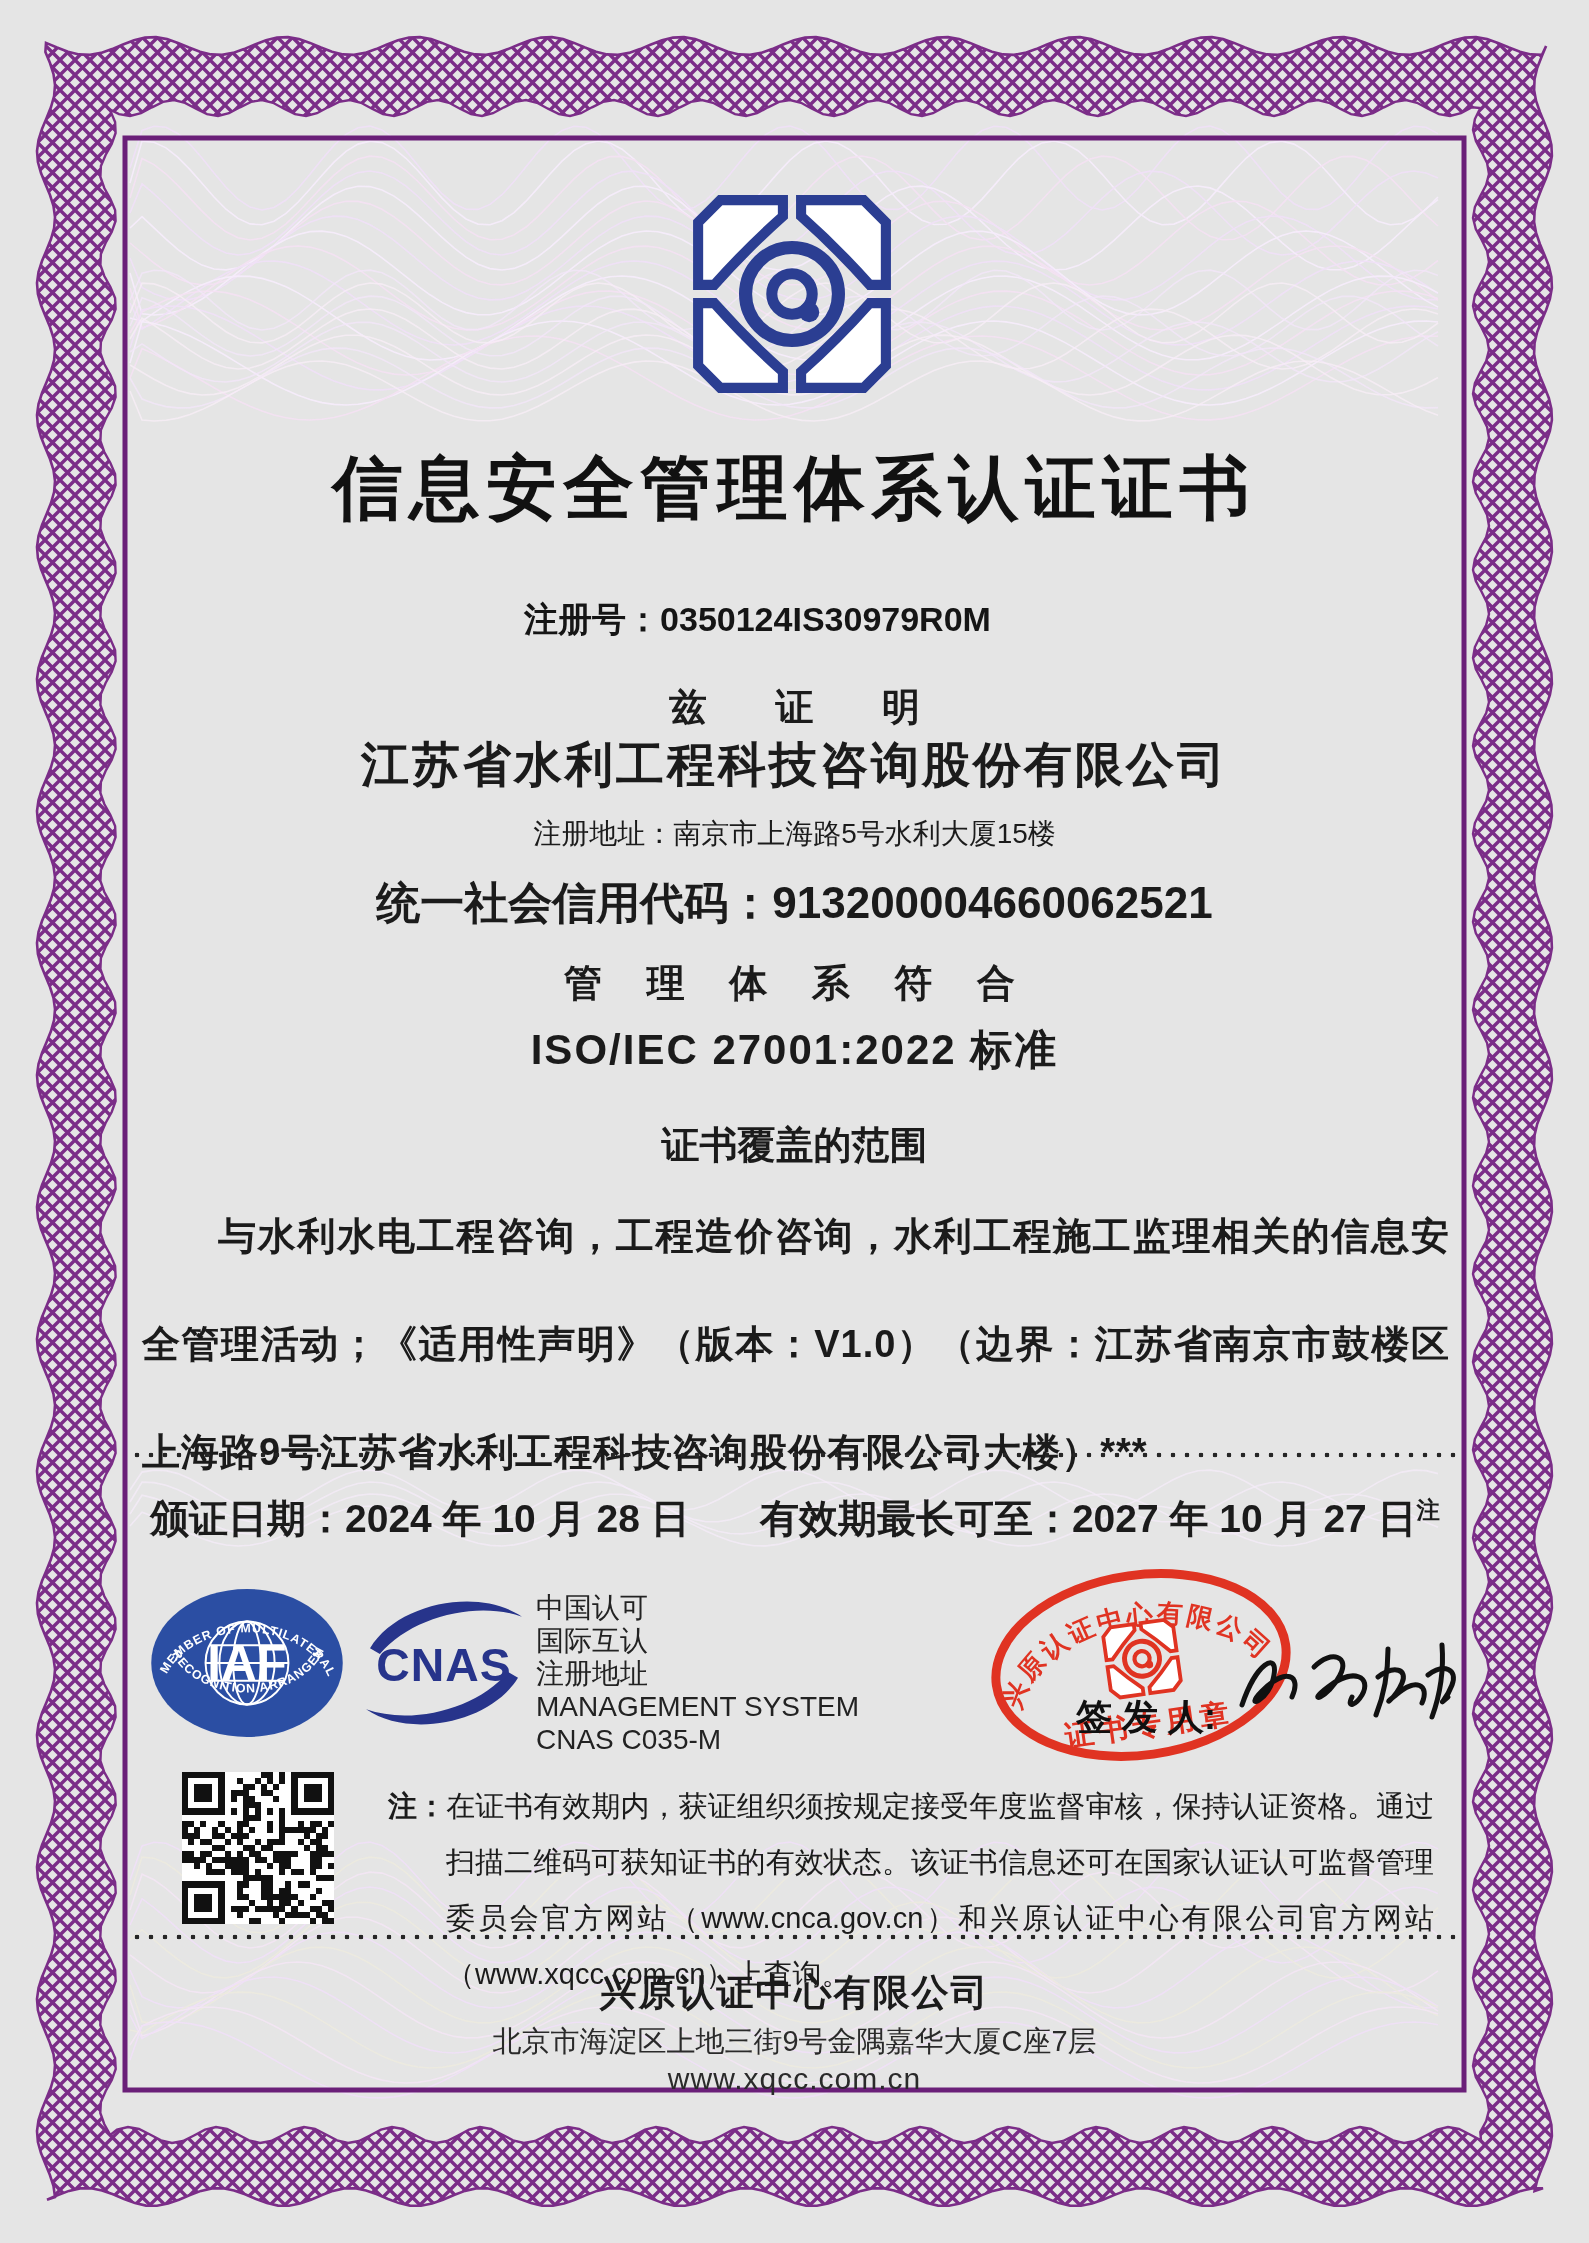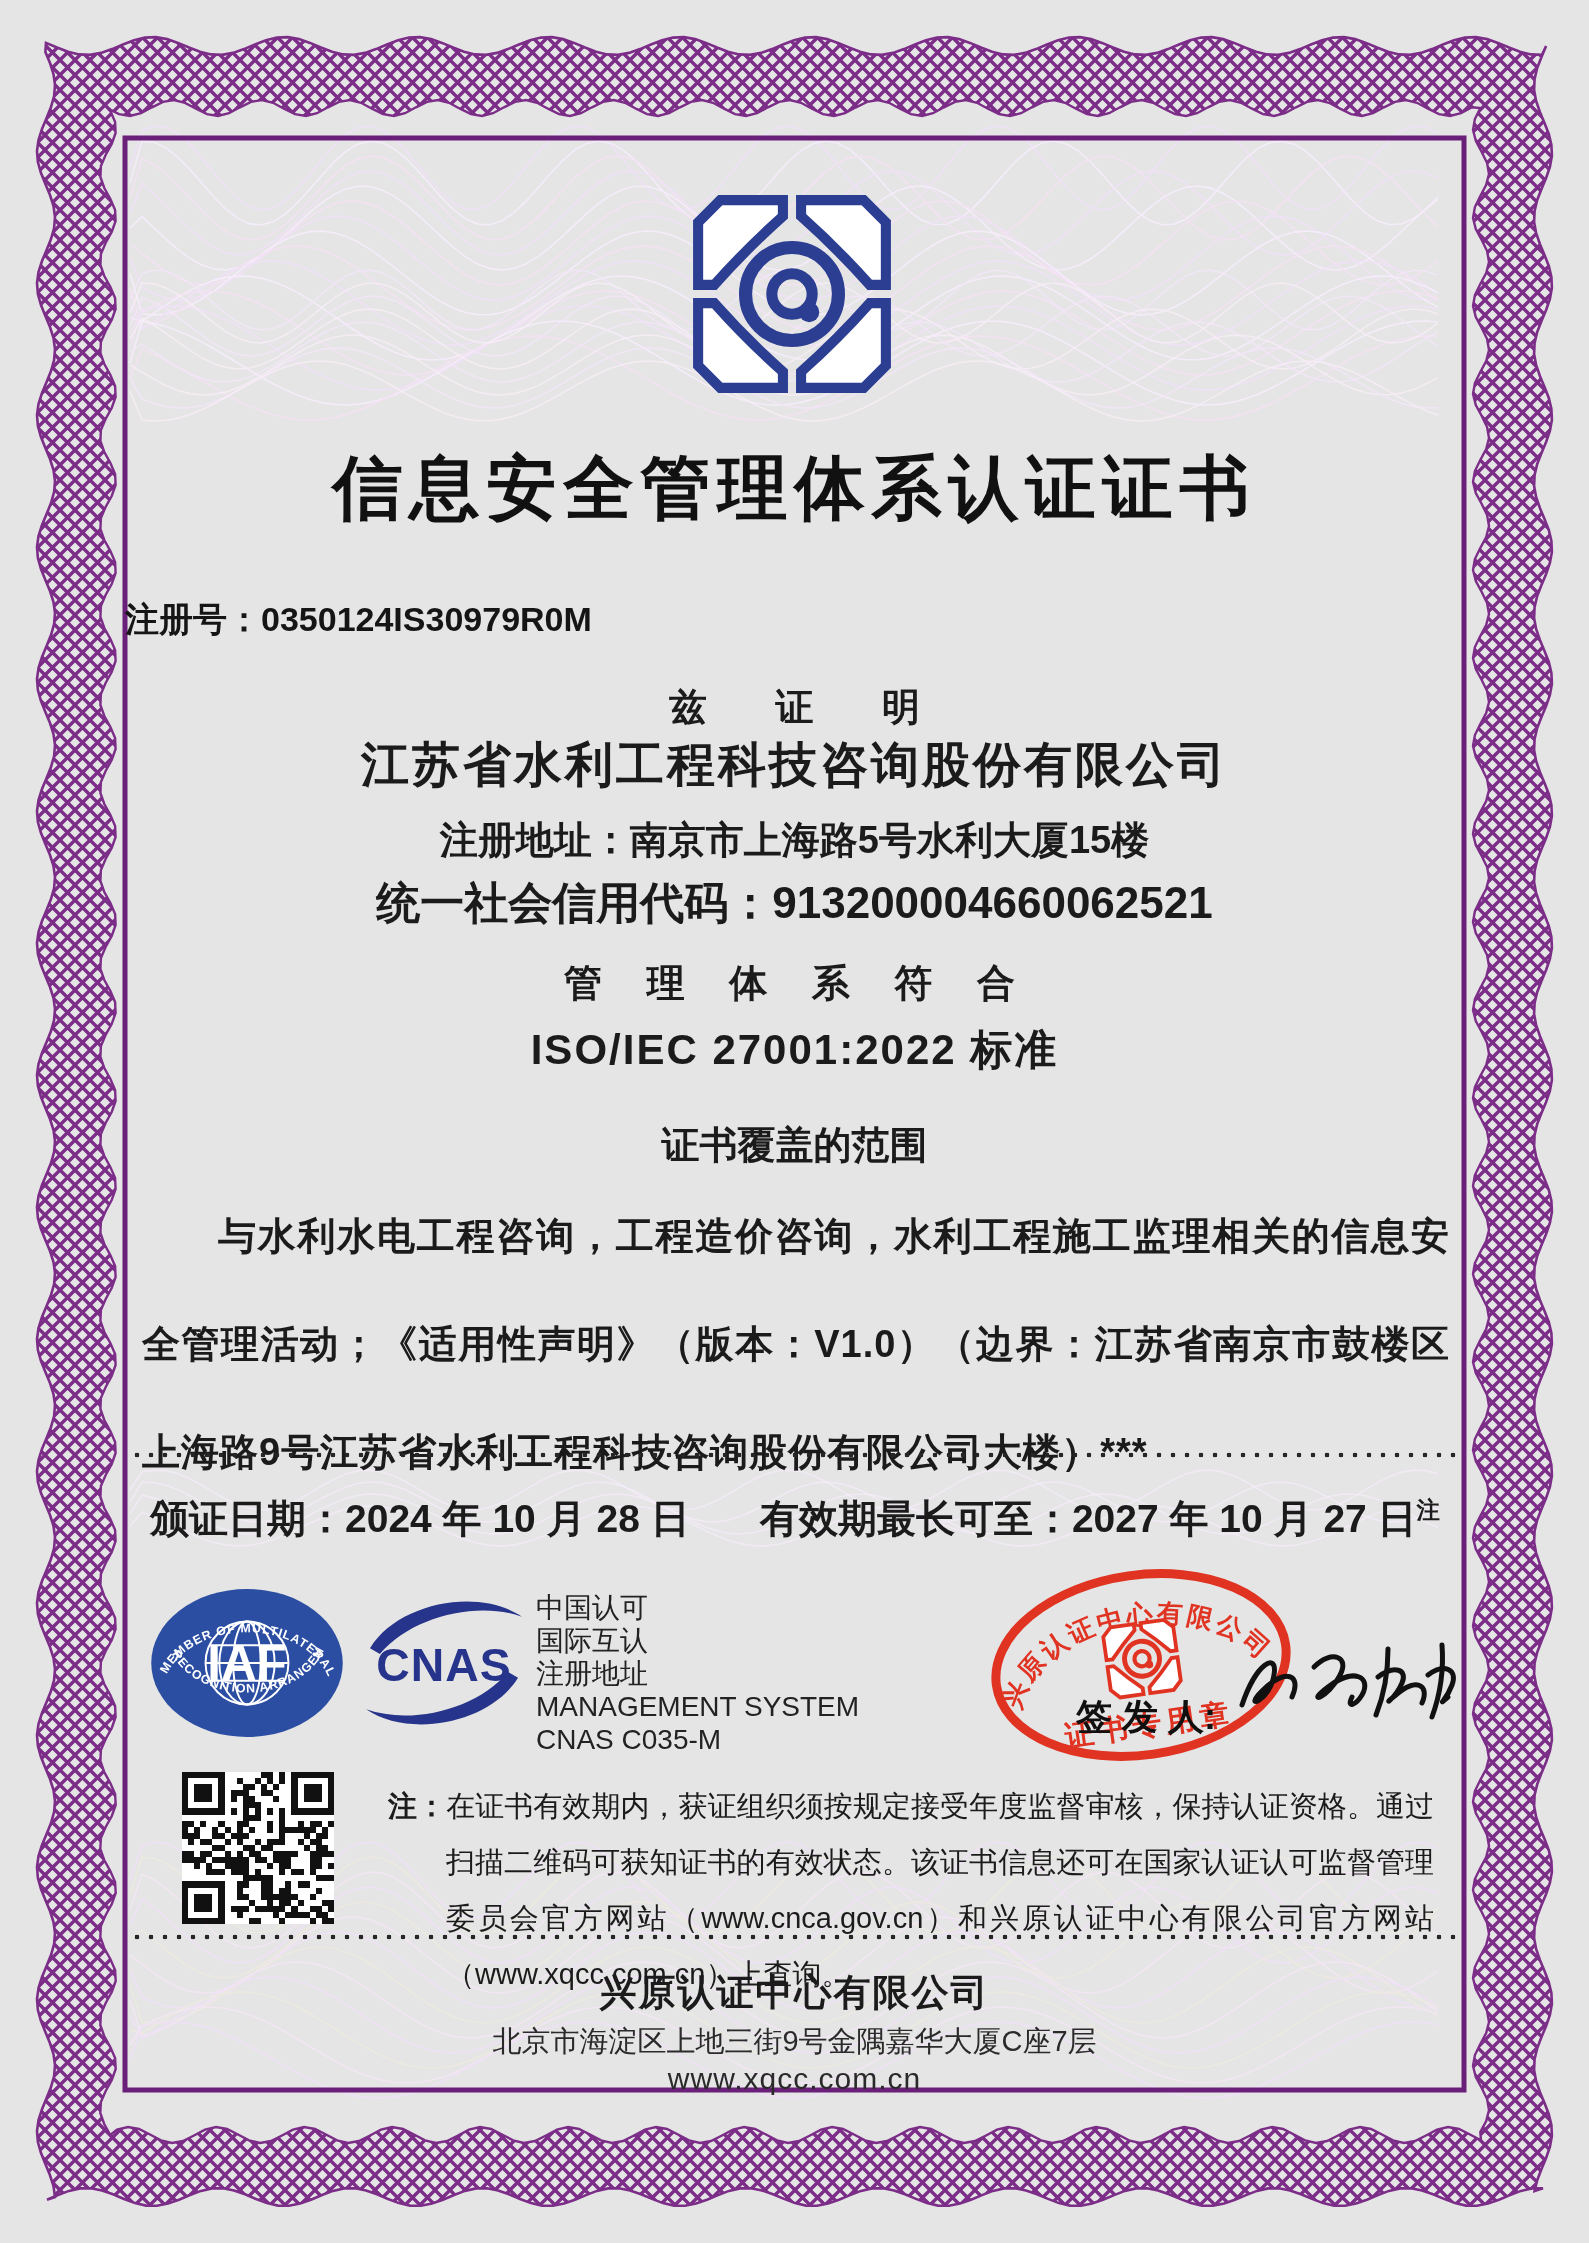--- a/index.html
+++ b/index.html
@@ -2,24 +2,24 @@
 <html><head>
 <meta charset="utf-8">
 <style>
   html,body{margin:0;padding:0;background:#ffffff;}
   body{font-family:"Liberation Sans", sans-serif; color:#1b1b1b;}
   #page{position:relative;width:1589px;height:2243px;background:#e5e5e5;overflow:hidden;}
   #frame-svg{position:absolute;left:0;top:0;z-index:0;}
   .layer{position:absolute;z-index:2;}
   .centered{left:125px;width:1339px;text-align:center;}
   .cert-title{top:442px;font-size:70px;font-weight:bold;letter-spacing:7px;color:#111;}
-  .reg-line{top:597px;left:125px;width:1265px;text-align:left;font-size:34px;font-weight:bold;color:#151515;}
+  .reg-line{top:597px;left:125px;width:1265px;text-align:center;font-size:34px;font-weight:bold;color:#151515;}
   .hereby{top:682px;font-size:38px;font-weight:bold;word-spacing:58px;}
   .company{top:733px;font-size:48px;font-weight:bold;letter-spacing:3px;}
-  .addr{top:815px;font-size:38px;font-weight:bold;}
+  .addr{top:815px;font-size:28px;font-weight:normal;}
   .credit{top:874px;font-size:44px;font-weight:bold;}
   .conform{top:958px;font-size:38px;font-weight:bold;letter-spacing:10px;word-spacing:14px;}
   .stdline{top:1022px;font-size:42px;font-weight:bold;letter-spacing:2px;text-align:center;}
   .scope-h{top:1120px;font-size:38px;font-weight:bold;}
   .scope{top:1182px;left:142px;width:1308px;font-size:38px;font-weight:bold;line-height:108px;text-align:justify;text-indent:2em;letter-spacing:1px;}
   .dots{height:6px;background-image:radial-gradient(circle,#262626 0 2.1px,transparent 2.6px);background-size:14px 6px;background-repeat:repeat-x;background-position:0 50%;}
   #dots1{top:1452px;left:130px;width:1330px;}
   #dots2{top:1934px;left:130px;width:1330px;}
   .dates{top:1492px;left:150px;width:1290px;display:flex;justify-content:space-between;font-size:39px;font-weight:bold;}
   .dates sup{font-size:60%;vertical-align:super;}

